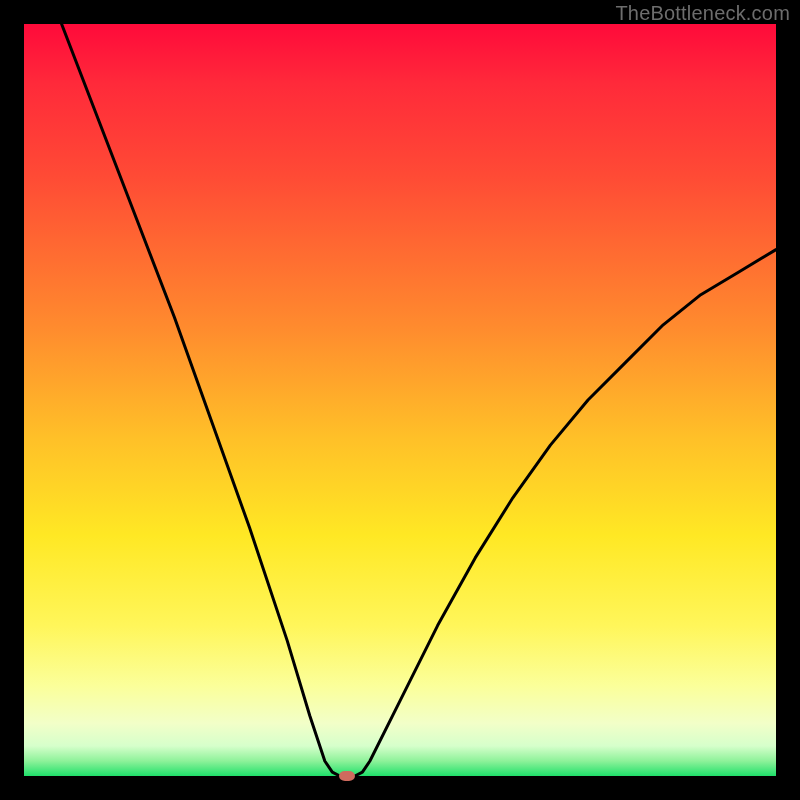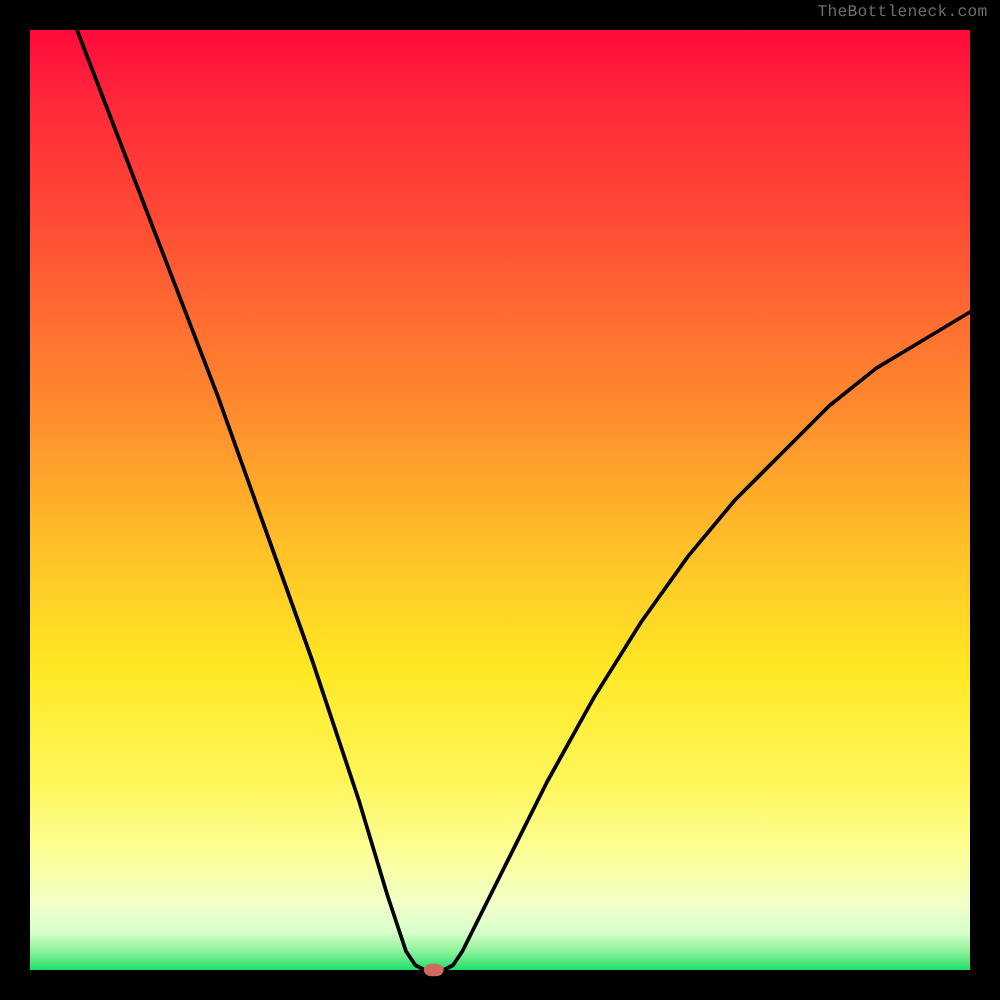--- a/index.html
+++ b/index.html
@@ -38,22 +38,22 @@
       #f2ffc8 93%,
       #d6ffcb 96%,
       #8ef29a 98%,
       #1fe06a 100%
     );
   }
   .watermark {
     position: absolute;
     top: 2px;
     right: 10px;
-    font-family: Liberation Mono, monospace;
-    font-size: 13px;
+    font-family: Liberation Sans, sans-serif;
+    font-size: 20px;
     color: #6d6d6d;
     letter-spacing: 0.2px;
     user-select: none;
   }
   svg.curve {
     position: absolute;
     left: 0;
     top: 0;
     width: 752px;
     height: 752px;

